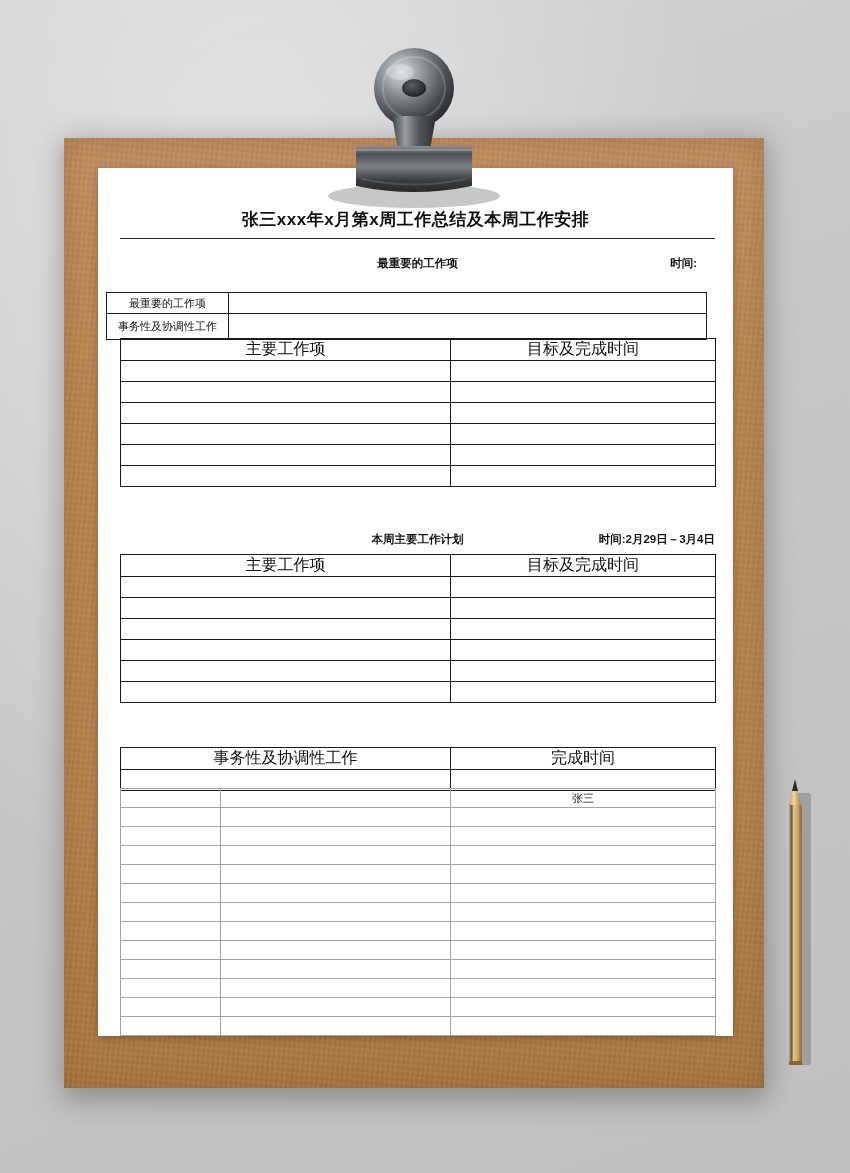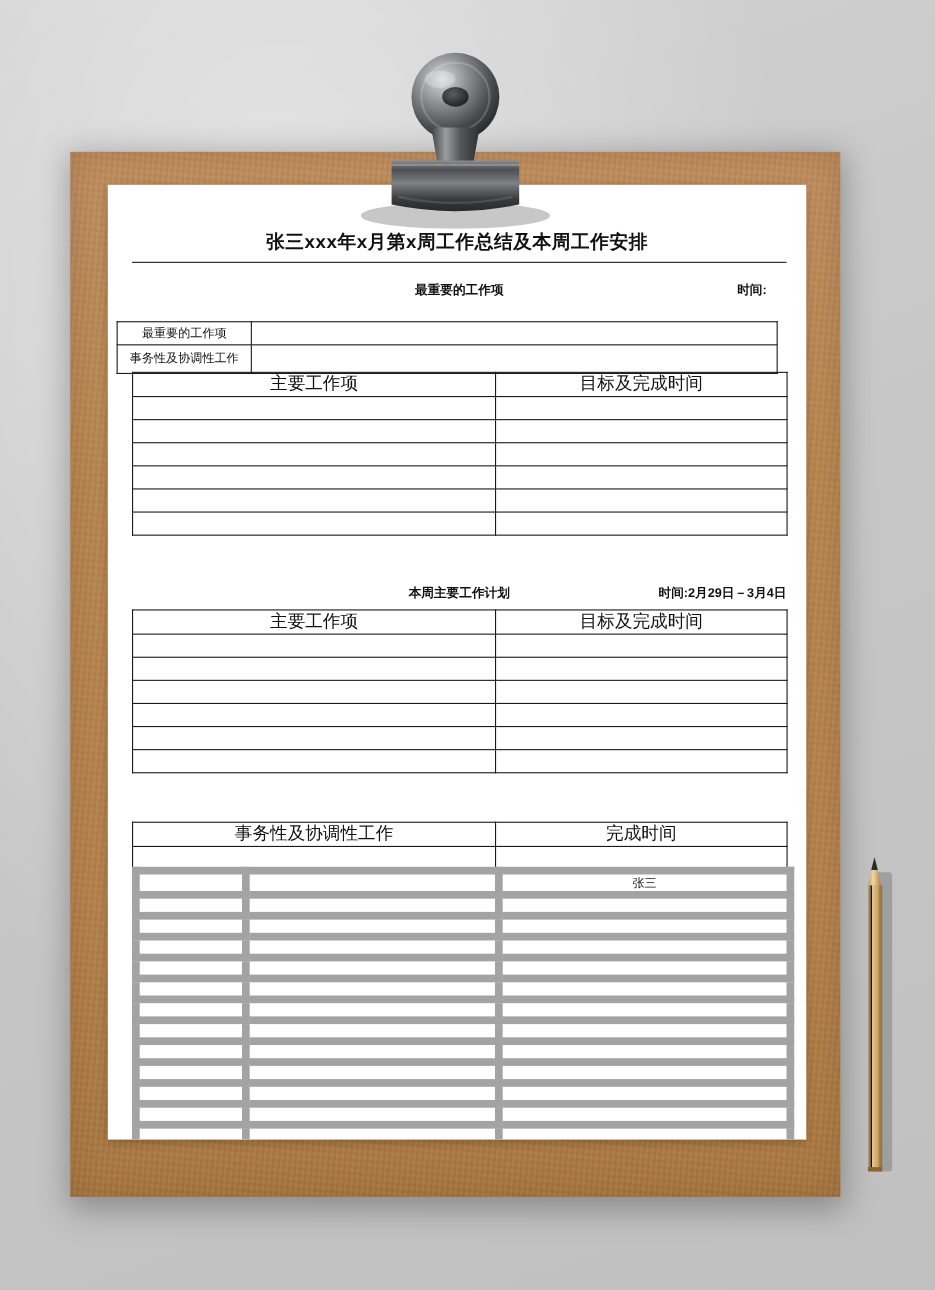--- a/index.html
+++ b/index.html
@@ -125,21 +125,21 @@
   
   .ruled {
     position: absolute;
     left: 22px;
     top: 620px;
     width: 595px;
     border-collapse: collapse;
     table-layout: fixed;
   }
   .ruled td {
-    border: 7px solid #a3a3a3;
+    border: 1px solid #a3a3a3;
     height: 19px;
     padding: 0;
     font-size: 11px;
     text-align: center;
     vertical-align: middle;
   }
   .sig { font-size: 12px; }
 </style>
 </head>
 <body>

